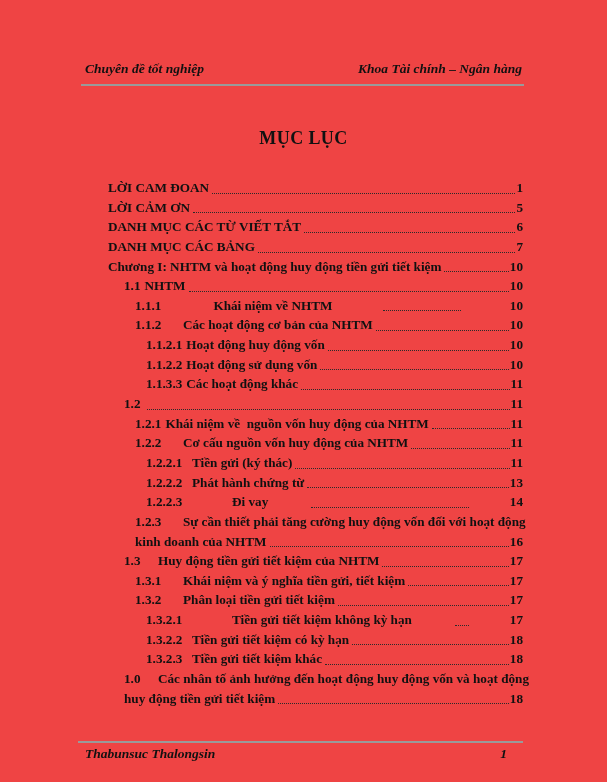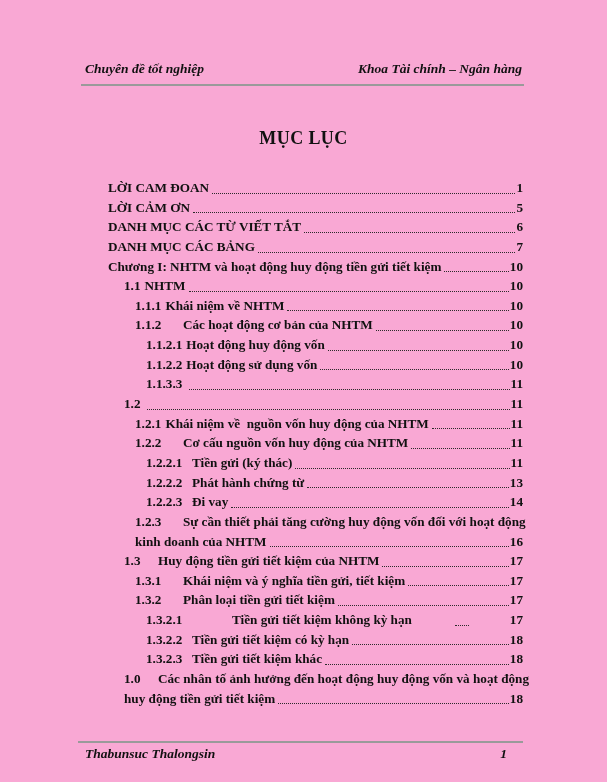--- a/index.html
+++ b/index.html
@@ -1,17 +1,17 @@
 <!DOCTYPE html>
 <html><head>
 <meta charset="utf-8">
 <style>
   html,body{margin:0;padding:0;background:#fff;}
   .page{
-    position:relative;width:607px;height:782px;background:#f9a8d4;
+    position:relative;width:607px;height:782px;background:#ef4444;
     font-family:"Liberation Serif","DejaVu Serif",serif;color:#111;
     overflow:hidden;
   }
   .header{
     position:absolute;left:85px;right:85px;top:61px;
     display:flex;justify-content:space-between;
     font-size:13.5px;font-weight:bold;font-style:italic;
   }
   .header-rule{
     position:absolute;left:81px;right:83px;top:84px;
@@ -88,21 +88,21 @@
     <span class="txt">Chương I: NHTM và hoạt động huy động tiền gửi tiết kiệm</span>
     <span class="leader"></span>
     <span class="pg">10</span>
   </div>
       <div class="toc-row" style="padding-left: 16px;">
     <span class="num" style="margin-right: 4px;">1.1</span>
     <span class="txt">NHTM</span>
     <span class="leader"></span>
     <span class="pg">10</span>
   </div>
-      <div class="toc-row" style="padding-left: 27px;">
+      <div class="toc-row" style="padding-left: 27px; gap: 48px;">
     <span class="num" style="margin-right: 4px;">1.1.1</span>
     <span class="txt">Khái niệm về NHTM</span>
     <span class="leader"></span>
     <span class="pg">10</span>
   </div>
       <div class="toc-row" style="padding-left: 27px;">
     <span class="num" style="display: inline-block; min-width: 48px;">1.1.2</span>
     <span class="txt">Các hoạt động cơ bản của NHTM</span>
     <span class="leader"></span>
     <span class="pg">10</span>
@@ -114,20 +114,21 @@
     <span class="pg">10</span>
   </div>
       <div class="toc-row" style="padding-left: 38px;">
     <span class="num" style="margin-right: 4px;">1.1.2.2</span>
     <span class="txt">Hoạt động sử dụng vốn</span>
     <span class="leader"></span>
     <span class="pg">10</span>
   </div>
       <div class="toc-row" style="padding-left: 38px;">
     <span class="num" style="margin-right: 4px;">1.1.3.3</span>
+    <span class="txt">Các hoạt động khác</span>
     <span class="leader"></span>
     <span class="pg">11</span>
   </div>
       <div class="toc-row" style="padding-left: 16px;">
     <span class="num" style="margin-right: 4px;">1.2</span>
     <span class="leader"></span>
     <span class="pg">11</span>
   </div>
       <div class="toc-row" style="padding-left: 27px;">
     <span class="num" style="margin-right: 4px;">1.2.1</span>
@@ -146,21 +147,21 @@
     <span class="txt">Tiền gửi (ký thác)</span>
     <span class="leader"></span>
     <span class="pg">11</span>
   </div>
       <div class="toc-row" style="padding-left: 38px;">
     <span class="num" style="display: inline-block; min-width: 46px;">1.2.2.2</span>
     <span class="txt">Phát hành chứng từ</span>
     <span class="leader"></span>
     <span class="pg">13</span>
   </div>
-      <div class="toc-row" style="padding-left: 38px;">
+      <div class="toc-row" style="padding-left: 38px; gap: 40px;">
     <span class="num" style="display: inline-block; min-width: 46px;">1.2.2.3</span>
     <span class="txt">Đi vay</span>
     <span class="leader"></span>
     <span class="pg">14</span>
   </div>
       <div class="toc-row nopage" style="padding-left: 27px;">
     <span class="num" style="display: inline-block; min-width: 48px;">1.2.3</span>
     <span class="txt">Sự cần thiết phải tăng cường huy động vốn đối với hoạt động</span>
     
     

